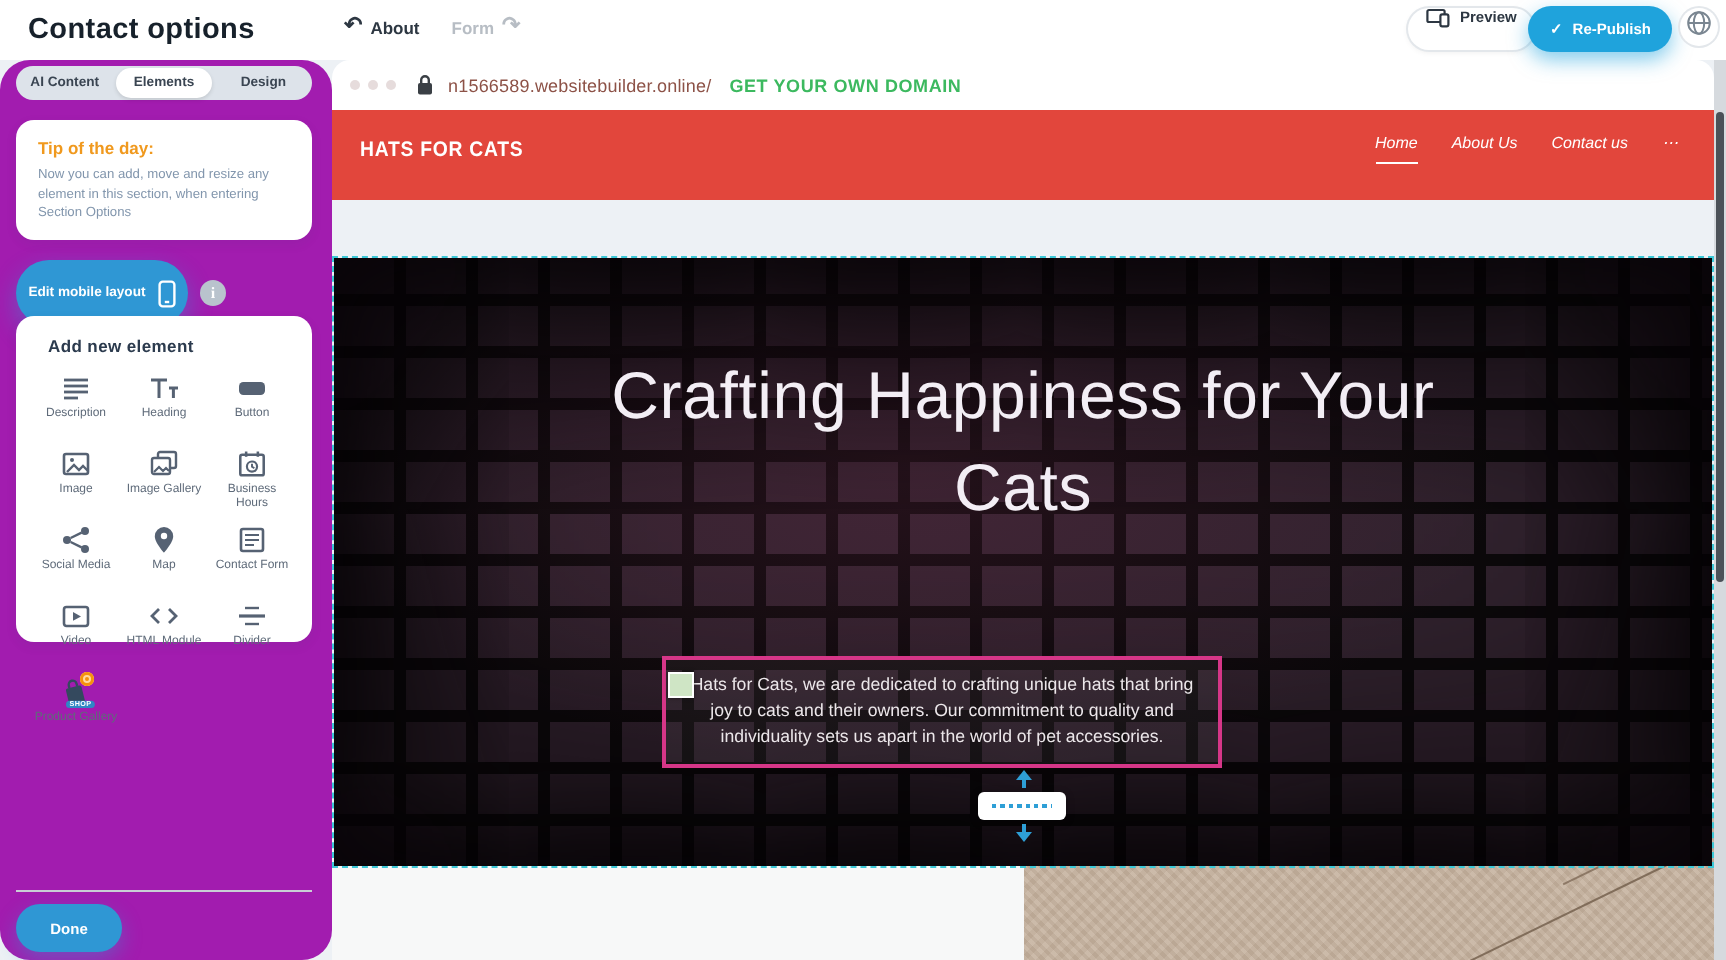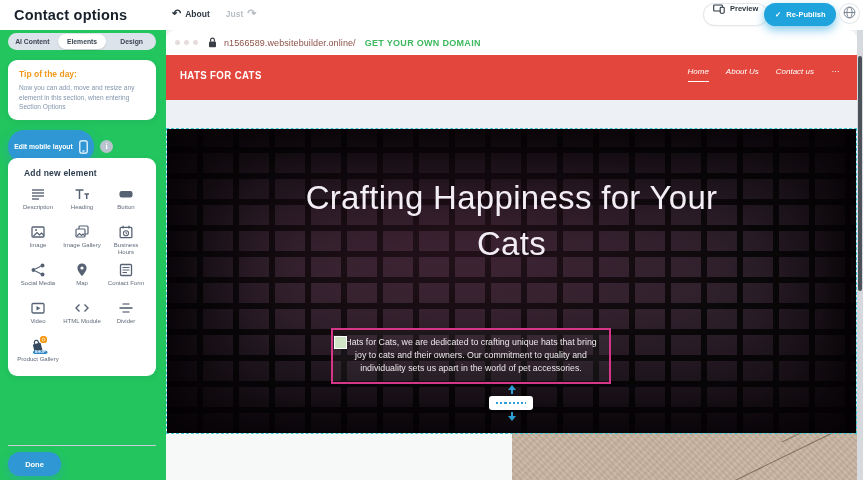--- a/index.html
+++ b/index.html
@@ -16,38 +16,38 @@
   .preview-btn { position:absolute; left:704px; top:4px; height:21px; padding:0 9px; display:flex; align-items:flex-start; gap:5px;
     background:#fff; border-radius:11px; box-shadow:0 0 0 1px #e3e7eb, 0 1px 3px rgba(0,0,0,.08);
     font-size:7.5px; font-weight:bold; color:#2d3742; }
   .republish-btn { position:absolute; left:764px; top:3px; height:23px; padding:0 11px; display:flex; align-items:center; gap:5px;
     background:#1fa3dc; border-radius:12px; box-shadow:0 4px 10px rgba(31,163,220,.55);
     font-size:7.5px; font-weight:bold; color:#ffffff; }
   .globe-btn { position:absolute; left:840px; top:4px; width:19px; height:19px; border-radius:50%;
     background:#fff; box-shadow:0 0 0 1px #e3e7eb; display:flex; align-items:center; justify-content:center; }
 
   
-  .left-panel { position:absolute; left:0; top:30px; width:166px; height:450px; background:#22c55e; z-index:20; }
+  .left-panel { position:absolute; left:0; top:30px; width:166px; height:450px; background:#a21caf; z-index:20;border-radius:15px; }
   .tab-bar { position:absolute; left:8px; top:3px; width:148px; height:17px; background:#dde3ea; border-radius:9px;
     display:flex; align-items:center; }
   .tab { flex:1; text-align:center; font-size:6.8px; font-weight:bold; color:#3a4552; height:15px; line-height:15px; border-radius:8px; cursor:pointer; }
   .tab.active { background:#ffffff; box-shadow:0 1px 2px rgba(0,0,0,.12); margin:0 1px; }
 
   .tip-card { position:absolute; left:8px; top:30px; width:148px; height:60px; background:#fff; border-radius:9px;
     box-shadow:0 2px 6px rgba(40,60,90,.08); padding:9px 11px; }
   .tip-title { font-size:8.5px; font-weight:bold; color:#f0991e; margin-bottom:4px; }
   .tip-body { font-size:6.6px; line-height:1.45; color:#8296ad; }
 
   .mobile-btn { position:absolute; left:8px; top:100px; width:86px; height:33px; background:#2f97d4; border-radius:17px;
     display:flex; align-items:center; justify-content:center; gap:6px; box-shadow:0 5px 12px rgba(47,151,212,.45); }
   .mobile-btn span { font-size:6.8px; font-weight:bold; color:#fff; }
   .info-icon { position:absolute; left:100px; top:110px; width:13px; height:13px; border-radius:50%; background:#b9c3cd;
     color:#fff; font-size:8px; font-weight:bold; text-align:center; line-height:13px; font-family:"Liberation Serif", serif; }
 
-  .add-card { position:absolute; left:8px; top:128px; width:148px; height:218px; background:#fff; border-radius:9px;
+  .add-card { position:absolute; left:8px; top:128px; width:148px; height:163px; background:#fff; border-radius:9px;
     box-shadow:0 2px 6px rgba(40,60,90,.08); padding:10px 8px 0 8px; }
   .add-title { font-size:8.5px; font-weight:bold; color:#2c3b4e; margin:0 0 8px 8px; letter-spacing:.2px; }
   .el-grid { display:grid; grid-template-columns:repeat(3, 1fr); row-gap:6px; }
   .el-cell { display:flex; flex-direction:column; align-items:center; height:32px; cursor:pointer; }
   .el-cell svg { display:block; }
   .el-label { font-size:6px; line-height:1.2; color:#5f6b7a; text-align:center; margin-top:2px; max-width:42px; }
   .pg-icon { position:relative; width:18px; height:16px; }
   .pg-badge { position:absolute; right:0px; top:-2px; width:7px; height:7px; border-radius:50%; background:#f5920b;
     box-shadow:inset 0 0 0 1.5px #f5920b, inset 0 0 0 2.5px #ffd9a0; }
   .pg-shop { position:absolute; left:4px; bottom:0px; background:#2f87c5; color:#fff; font-size:6px; font-weight:bold;
@@ -116,21 +116,21 @@
 <body>
 
 <div class="topbar">
   <div class="page-title">Contact options</div>
   <div class="undo-redo">
     <div class="undo-btn">
       <span class="glyph">↶</span>
       <span>About</span>
     </div>
     <div class="redo-btn">
-      <span>Just</span>
+      <span>Form</span>
       <span class="glyph">↷</span>
     </div>
   </div>
   <div class="preview-btn">
     <span>
       <svg width="12" height="10" viewBox="0 0 12 10">
           <rect x="0.7" y="1" width="8.6" height="6" rx="0.8" fill="none" stroke="#2d3742" stroke-width="1.1"></rect>
           <rect x="7.2" y="3.2" width="4" height="6" rx="0.9" fill="#fff" stroke="#2d3742" stroke-width="1.1"></rect>
         </svg>
     </span>

